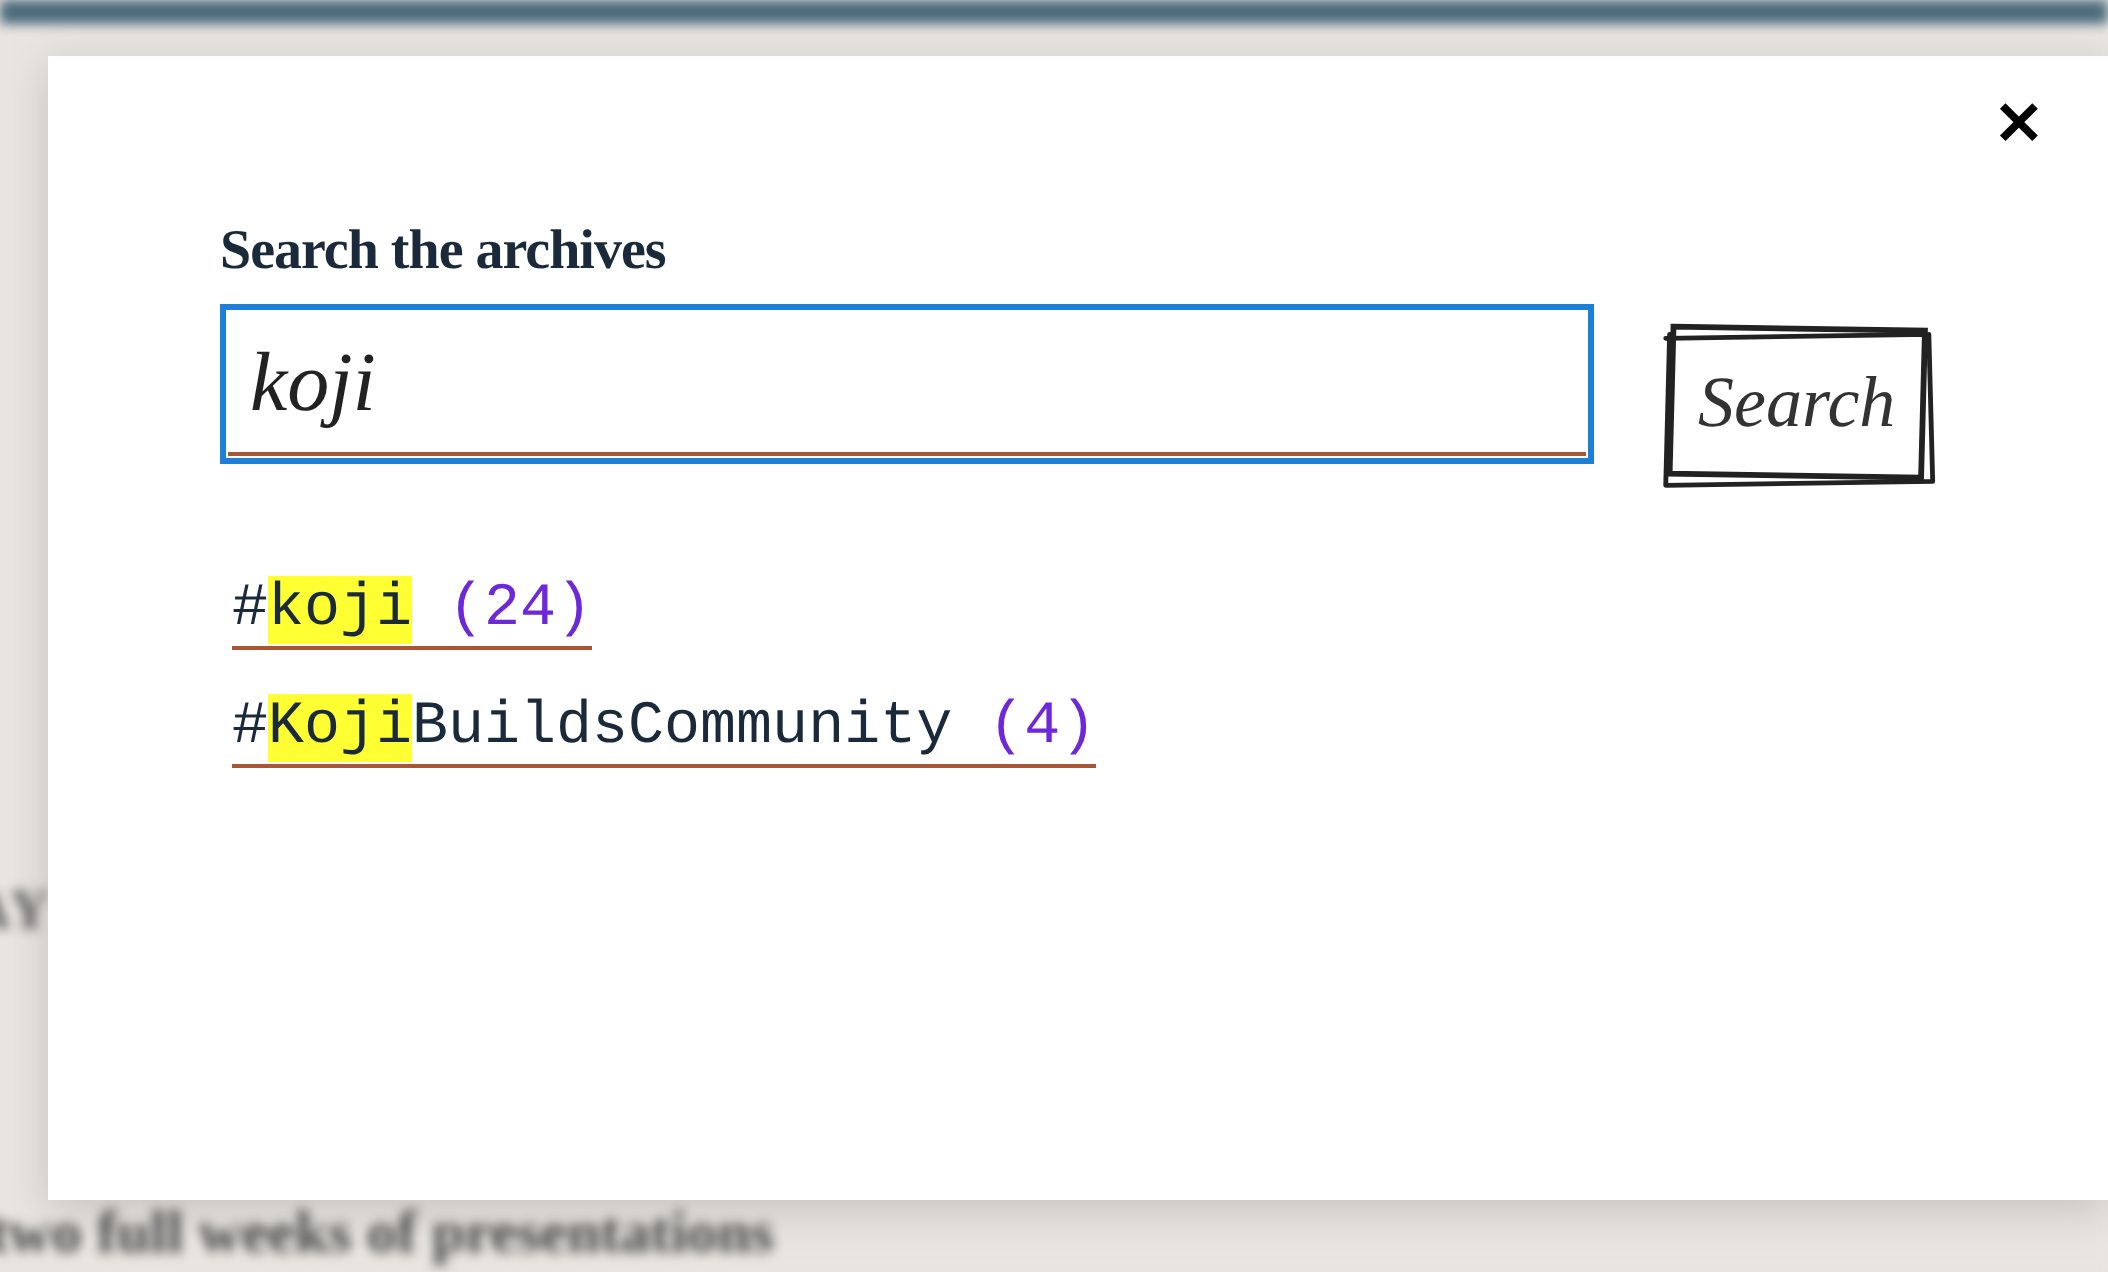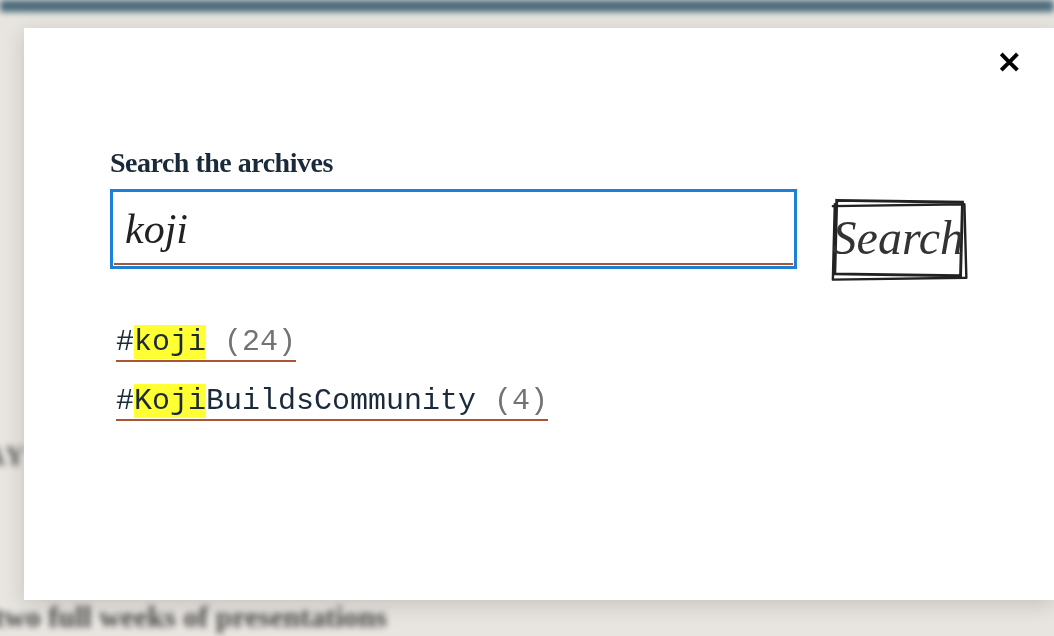--- a/index.html
+++ b/index.html
@@ -66,21 +66,21 @@
       font-size: 30px;
       font-weight: bold;
       cursor: pointer;
       background: none;
       border: none;
       color: #000;
       line-height: 1;
     }
     
     .search-section {
-      padding: 119px 86px 30px 86px;
+      padding: 82px 86px 30px 86px;
     }
     
     .search-label {
       font-family: Georgia, 'Times New Roman', serif;
       font-size: 28px;
       font-weight: bold;
       color: #1a2a3a;
       margin-bottom: 10px;
       letter-spacing: -0.5px;
     }
@@ -137,21 +137,21 @@
       width: 100%;
       height: 100%;
     }
     
     .search-button-text {
       position: absolute;
       top: 50%;
       left: 50%;
       transform: translate(-50%, -55%);
       font-family: 'Brush Script MT', 'Comic Sans MS', cursive;
-      font-size: 48px;
+      font-size: 36px;
       font-style: italic;
       color: #333;
     }
     
     .results {
       margin-top: 40px;
       padding-left: 6px;
     }
     
     .result-item {
@@ -164,21 +164,21 @@
       border-bottom: 2px solid #aa5533;
       padding-bottom: 1px;
       cursor: pointer;
     }
     
     .result-item .highlight {
       background: #ffff33;
     }
     
     .result-item .count {
-      color: #737373;
+      color: #6d28d9;
     }
     
     .result-row {
       display: block;
     }
   </style>
 </head>
 <body>
 
 <div class="background-overlay">

